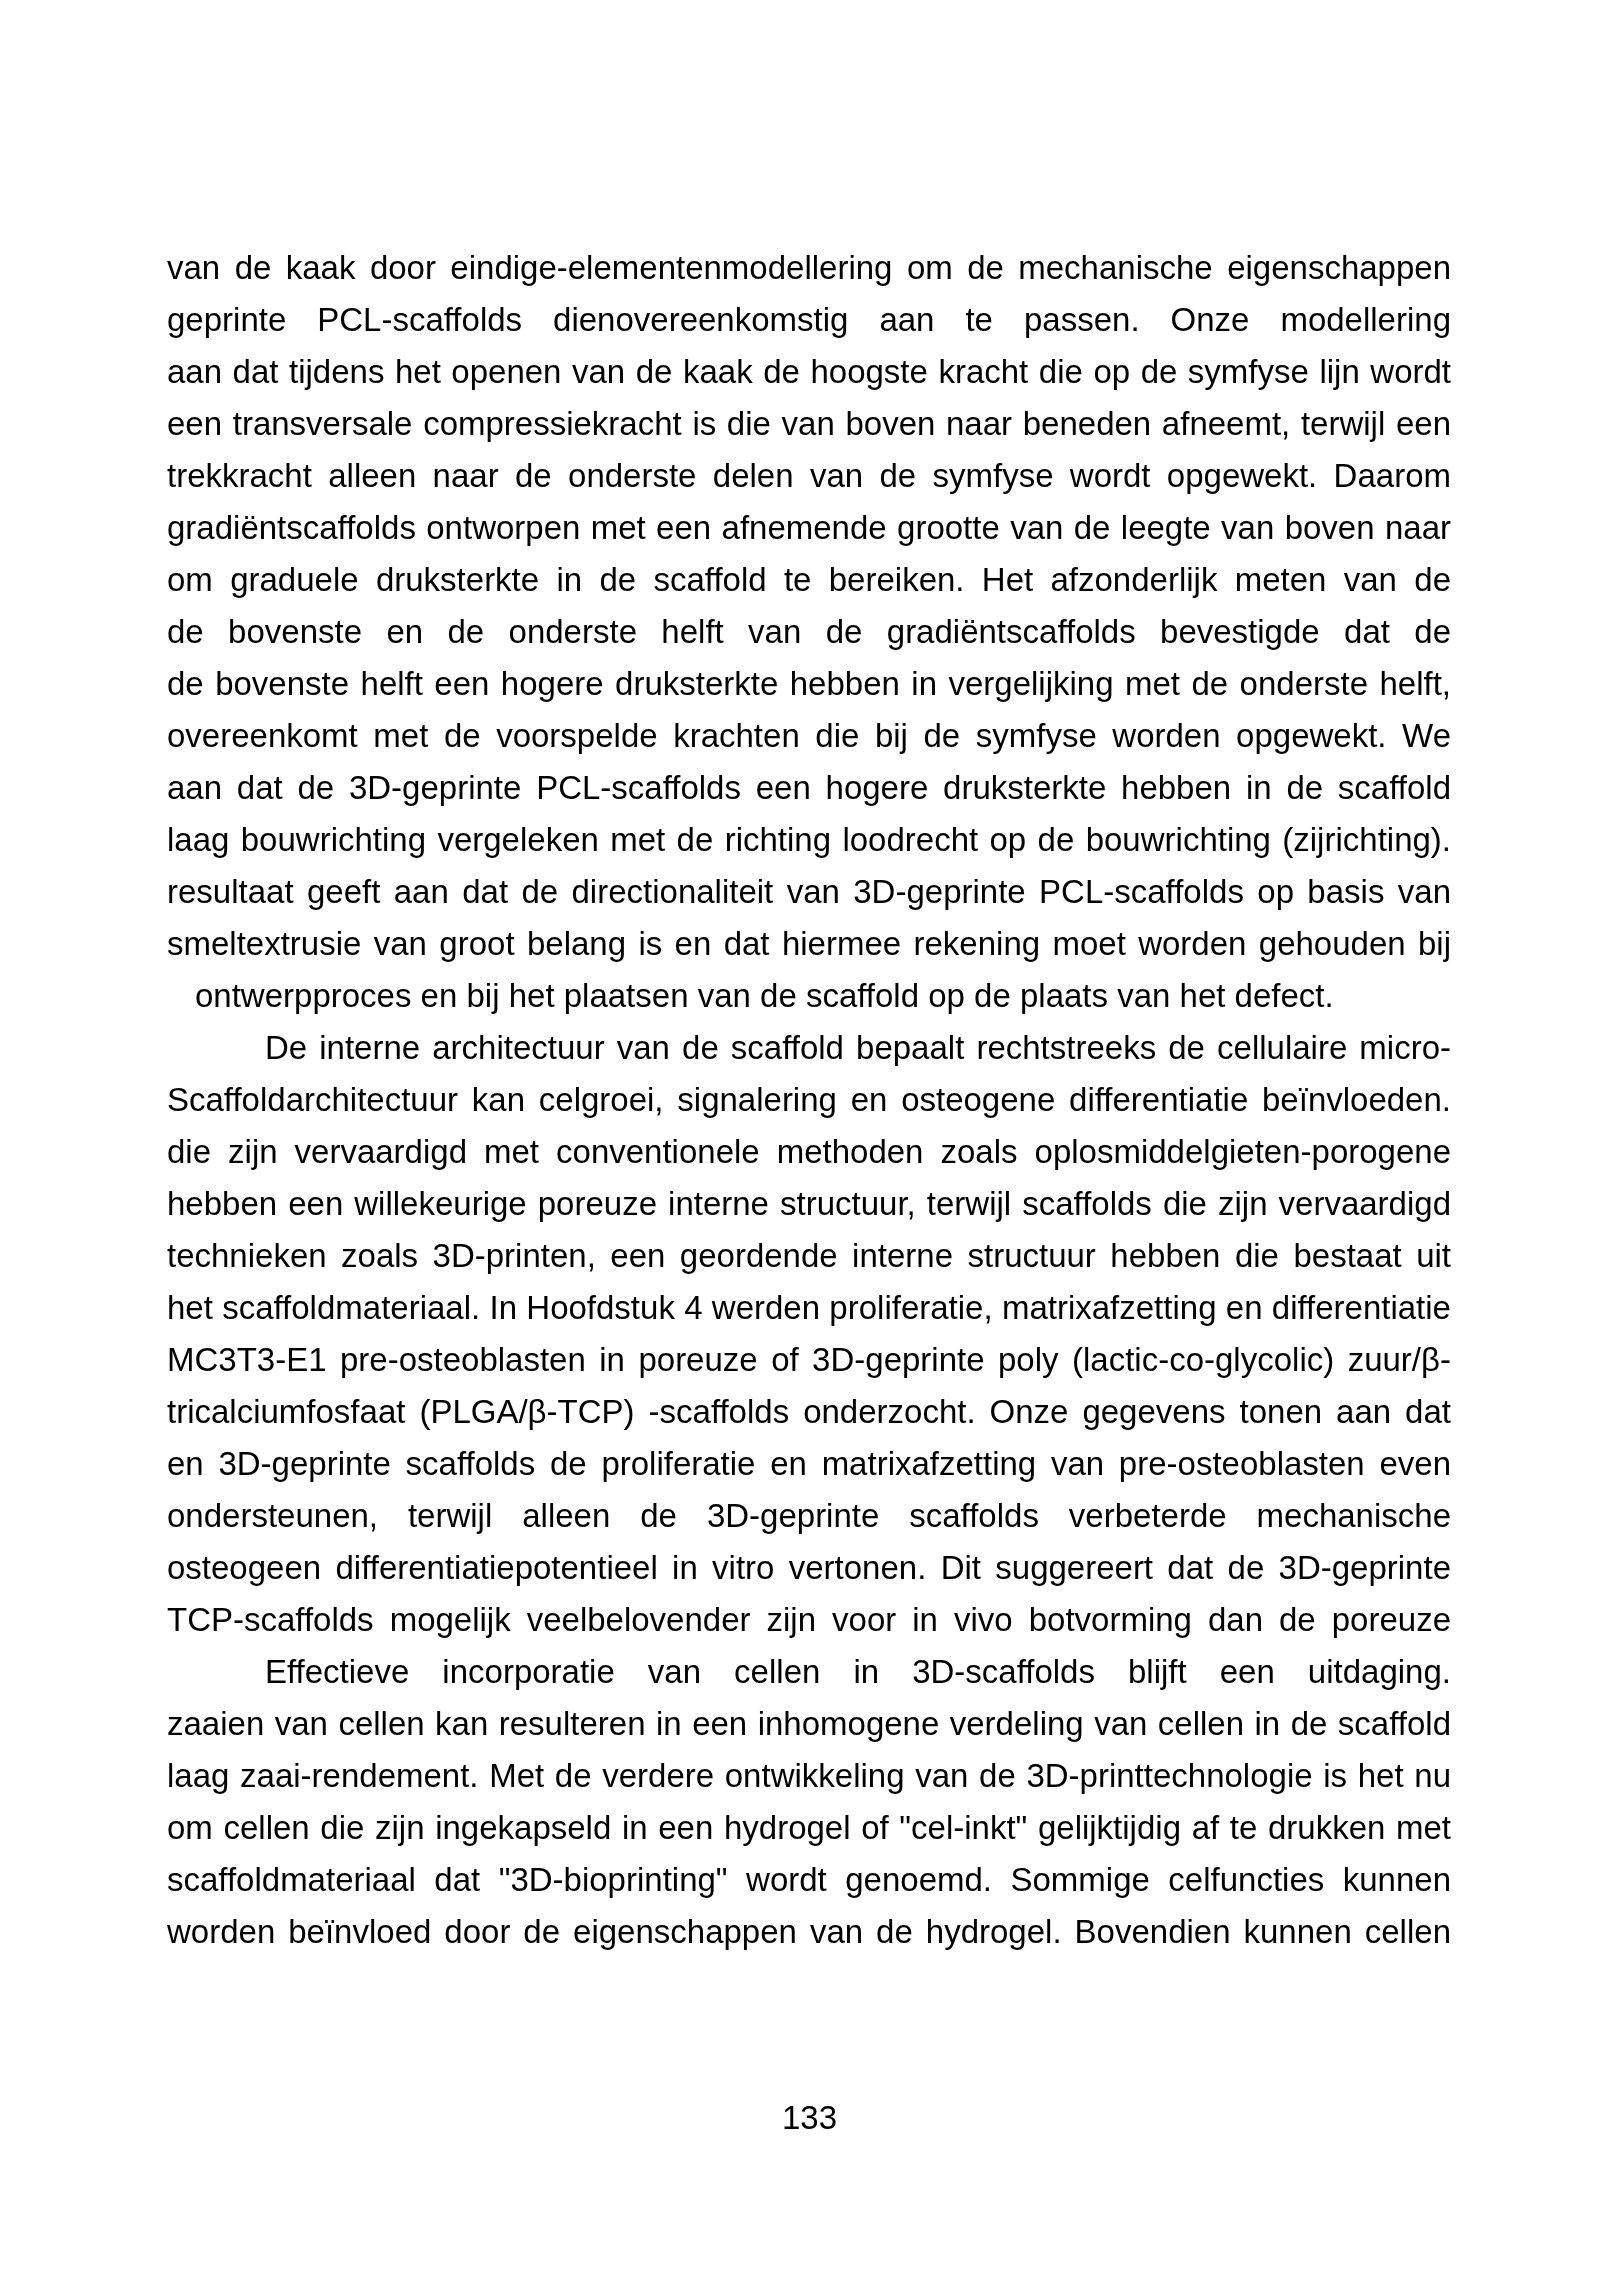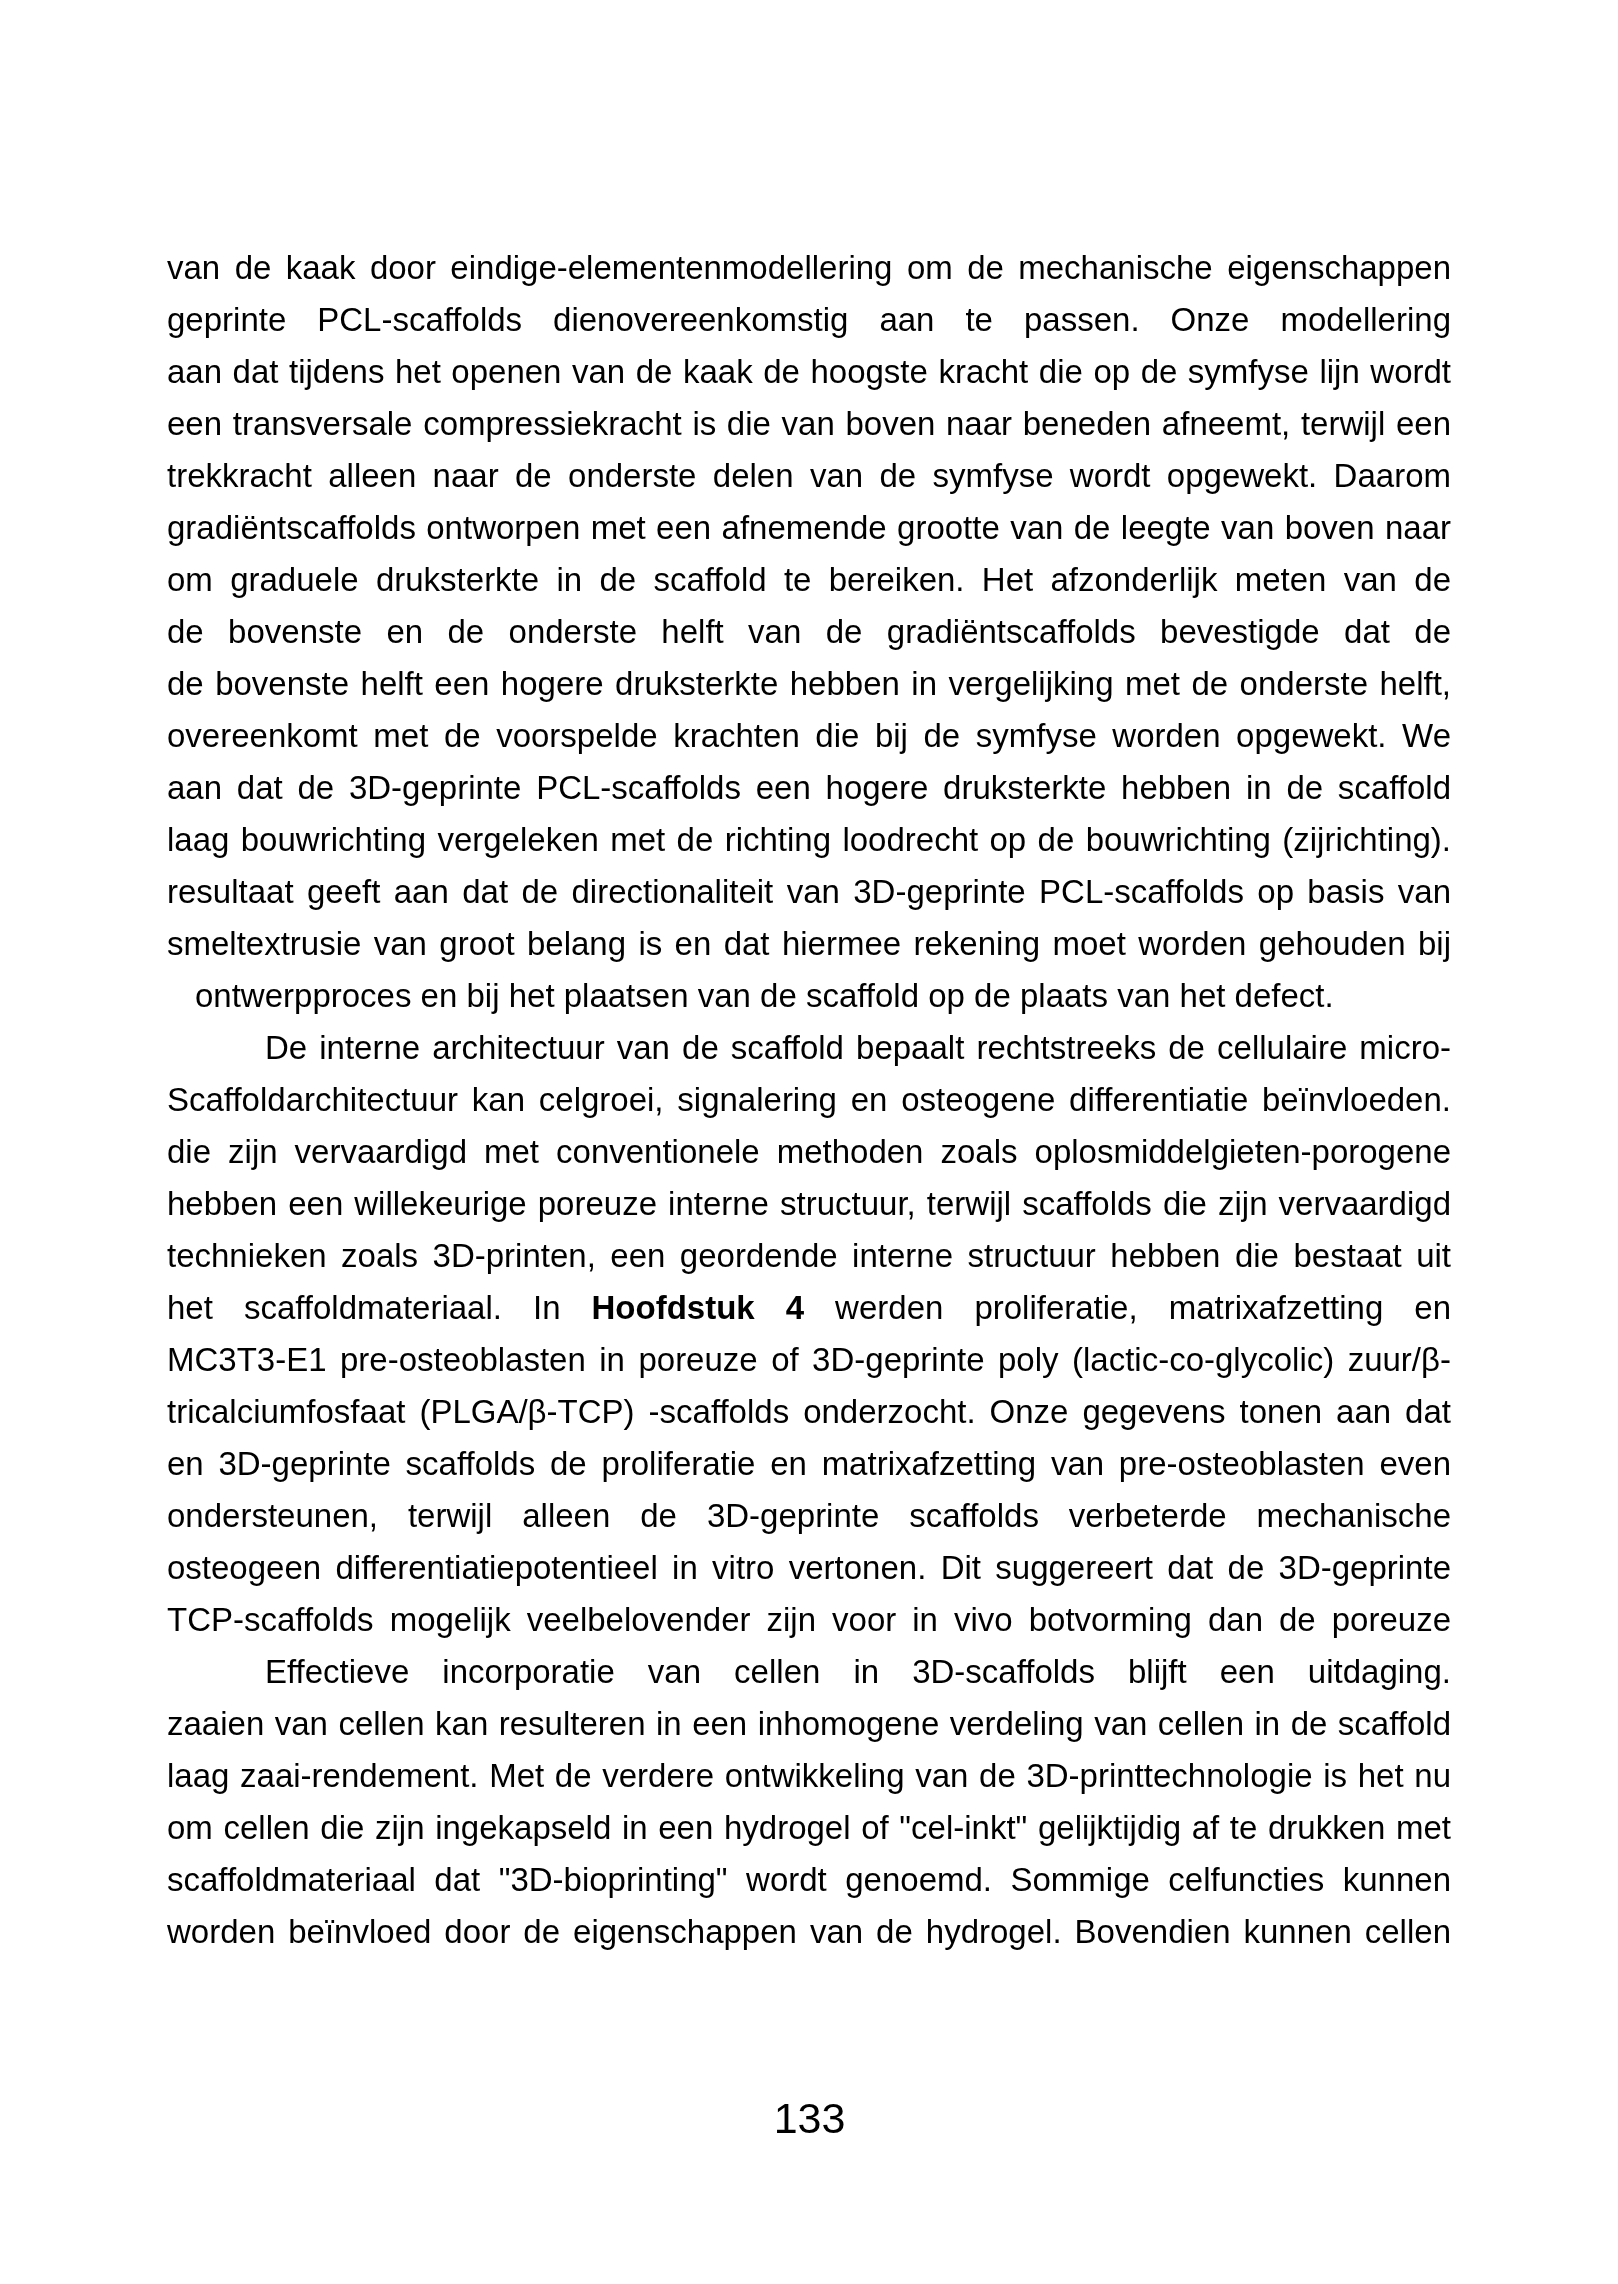--- a/index.html
+++ b/index.html
@@ -50,29 +50,29 @@
     text-align: left;
     margin-left: 28px;
   }
   .line.lastline::after {
     content: none;
   }
   .line.indent {
     text-indent: 98px;
   }
   .bold {
-    font-weight: 700;
+    font-weight: 400;
   }
   .page-number {
     position: absolute;
     top: 2092px;
     left: 0;
     width: 100%;
     text-align: center;
-    font-size: 43px;
+    font-size: 33px;
     line-height: 52px;
   }
 </style>
 </head>
 <body>
 
 <div class="page">
 
   <main class="text-block">
 

